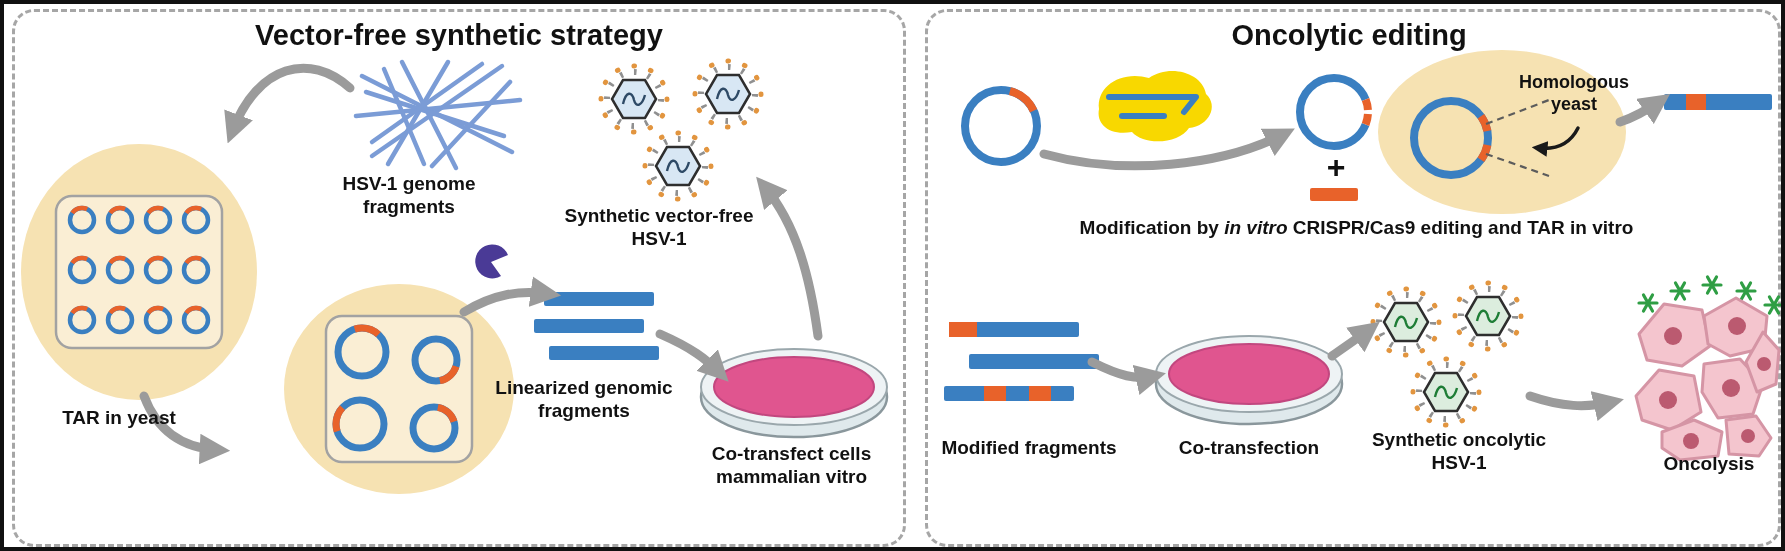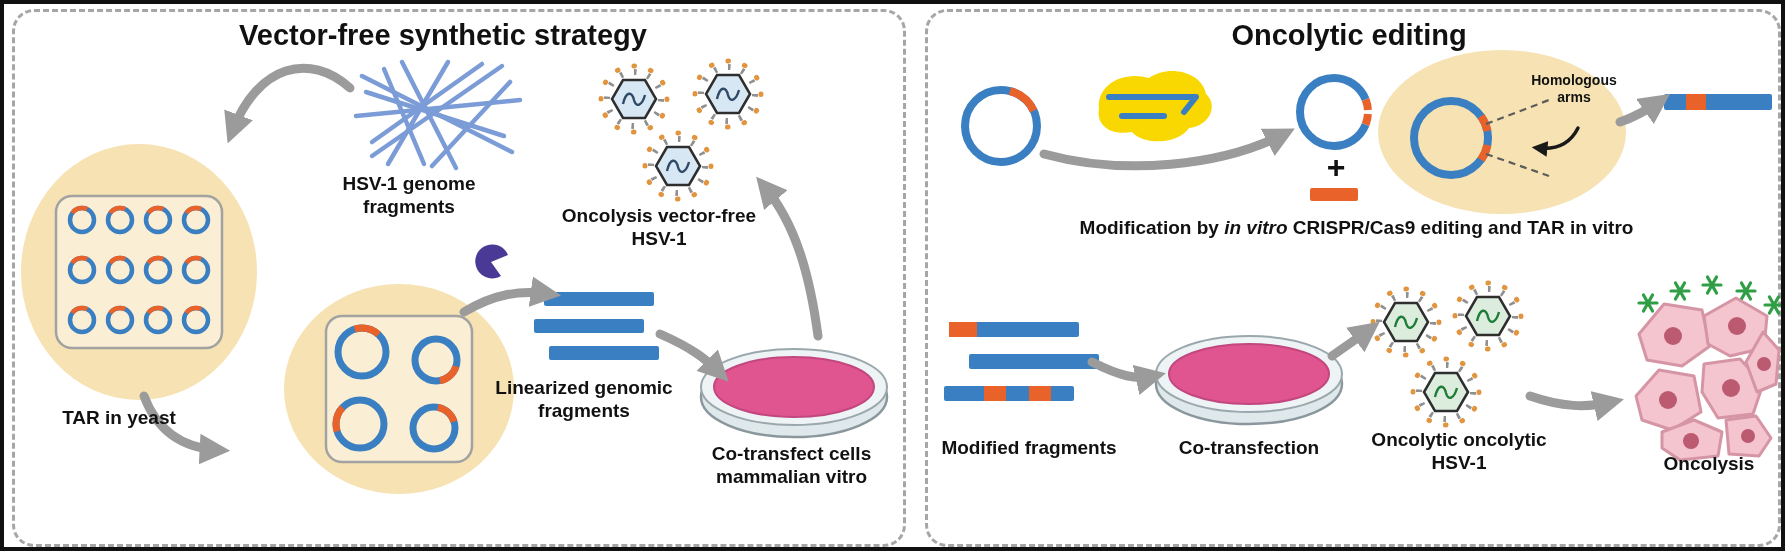--- a/index.html
+++ b/index.html
@@ -13,21 +13,21 @@
     border:3px dashed #a6a6a6; border-radius:22px; background:#ffffff;
   }
   .panel-left  { left:8px;   top:5px; width:894px; height:538px; }
   .panel-right { left:921px; top:5px; width:856px; height:538px; }
   .scene { position:absolute; left:0; top:0; }
   .label {
     position:absolute; font-weight:bold; font-size:19px; line-height:1.22;
     text-align:center; color:#111; z-index:3;
   }
   .title { font-size:29px; }
-  .small { font-size:14px; }
+  .small { font-size:18px; }
   .plus  { font-size:32px; }
   
   .arrow  { stroke:#9b9b9b; stroke-width:9; fill:none; stroke-linecap:round; marker-end:url(#ah); }
   .karrow { stroke:#1a1a1a; stroke-width:3.5; fill:none; stroke-linecap:round; marker-end:url(#ahk); }
   .frag   { stroke:#7b9cd6; stroke-width:4.5; stroke-linecap:round; }
   .bar    { fill:#3a7fc1; }
   .seg    { fill:#e8622a; }
   .ringb  { fill:none; stroke:#3a7fc1; }
   .ringo  { fill:none; stroke:#e8622a; }
   .dashline { stroke:#5c5c5c; stroke-width:2.2; stroke-dasharray:7 5; fill:none; }
@@ -222,29 +222,29 @@
       <circle class="nucleus" cx="1744" cy="432" r="7"></circle>
     </g>
 
     <path class="arrow" d="M 1040 150 C 1120 172 1218 162 1280 130"></path>
     <path class="arrow" d="M 1616 118 C 1634 112 1646 104 1656 97"></path>
     <path class="arrow" d="M 1088 358 C 1116 372 1132 376 1150 372"></path>
     <path class="arrow" d="M 1328 352 C 1342 342 1354 334 1366 325"></path>
     <path class="arrow" d="M 1526 392 C 1558 403 1582 404 1608 398"></path>
   </svg>
 
-  <div class="label title" style="left:164px;top:14px;width:550px">Vector-free synthetic strategy</div>
+  <div class="label title" style="left:180px;top:14px;width:550px">Vector-free synthetic strategy</div>
 
   <div class="label" style="left:280px;top:168px;width:250px">
     <div>HSV-1 genome</div>
     <div>fragments</div>
   </div>
 
   <div class="label" style="left:530px;top:200px;width:250px">
-    <div>Oncolysis vector-free</div>
+    <div>Synthetic vector-free</div>
     <div>HSV-1</div>
   </div>
 
   <div class="label" style="left:15px;top:402px;width:200px">
     <div>TAR in yeast</div>
   </div>
 
   <div class="label" style="left:465px;top:372px;width:230px">
     <div>Linearized genomic</div>
     <div>fragments</div>
@@ -252,33 +252,33 @@
 
   <div class="label" style="left:655px;top:438px;width:265px">
     <div>Co-transfect cells</div>
     <div>mammalian vitro</div>
   </div>
 
   <div class="label title" style="left:1070px;top:14px;width:550px">Oncolytic editing</div>
 
   <div class="label small" style="left:1500px;top:68px;width:140px">
     <div>Homologous</div>
-    <div>arms</div>
+    <div>yeast</div>
   </div>
 
   <div class="label plus" style="left:1310px;top:144px;width:44px">+</div>
 
   <div class="label" style="left:930px;top:212px;width:845px">
     <span>Modification by </span><i>in vitro</i><span> CRISPR/Cas9 editing and TAR in vitro</span>
   </div>
 
   <div class="label" style="left:1130px;top:432px;width:230px">Co-transfection</div>
 
   <div class="label" style="left:915px;top:432px;width:220px">Modified fragments</div>
 
   <div class="label" style="left:1330px;top:424px;width:250px">
-    <div>Oncolytic oncolytic</div>
+    <div>Synthetic oncolytic</div>
     <div>HSV-1</div>
   </div>
 
   <div class="label" style="left:1620px;top:448px;width:170px">Oncolysis</div>
 
 </div>
 
 </body></html>

